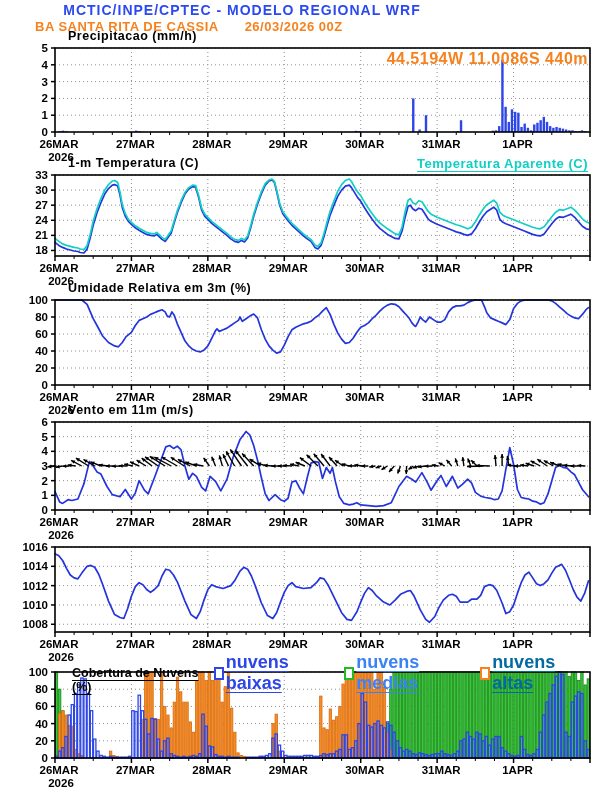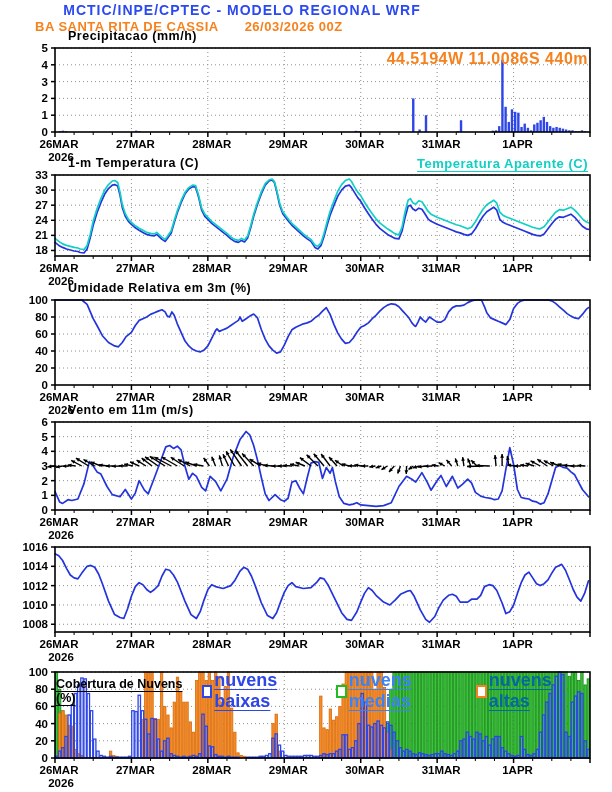--- a/index.html
+++ b/index.html
@@ -7,21 +7,21 @@
         font-family:"Liberation Sans",sans-serif;font-weight:bold;}
   .hdr1{position:absolute;top:2px;left:0;width:484px;text-align:center;
         font-size:14px;letter-spacing:1px;color:#2b49f0;}
   .hdr2{position:absolute;top:19px;left:35px;font-size:13px;letter-spacing:0.5px;color:#f5821e;}
   .hdr2 .sp{display:inline-block;width:26px;}
   .hdr3{position:absolute;top:50px;right:24px;font-size:16px;letter-spacing:0.5px;color:#f5821e;}
   .ptitle{position:absolute;left:68px;font-size:12.5px;letter-spacing:0.5px;color:#000;
           text-underline-offset:3px;}
   .plegend-cyan{position:absolute;right:24px;font-size:13px;letter-spacing:0.5px;color:#10cfc4;
           text-decoration:underline;text-underline-offset:3px;}
-  .cloudrow{position:absolute;left:56px;right:23px;display:flex;align-items:center;margin-top:18px;}
+  .cloudrow{position:absolute;left:72px;right:23px;display:flex;align-items:flex-end;}
   .cloudrow .t{font-size:12.5px;color:#000;text-decoration:underline;text-underline-offset:3px;}
   .legitem{display:flex;align-items:center;margin-left:8px;}
   .legitem .sq{width:7px;height:9px;border-width:2px;border-style:solid;background:#fff;margin-right:2px;}
   .legitem .lb{font-size:18px;text-decoration:underline;text-underline-offset:3px;}
   .leg-baixas .sq{border-color:#2d46e8;} .leg-baixas .lb{color:#2d46e8;}
   .leg-medias .sq{border-color:#22bb22;} .leg-medias .lb{color:#3b82f6;}
   .leg-altas  .sq{border-color:#f5821e;} .leg-altas  .lb{color:#0369a1;}
   svg{position:absolute;top:0;left:0;}
 </style>
 </head>

